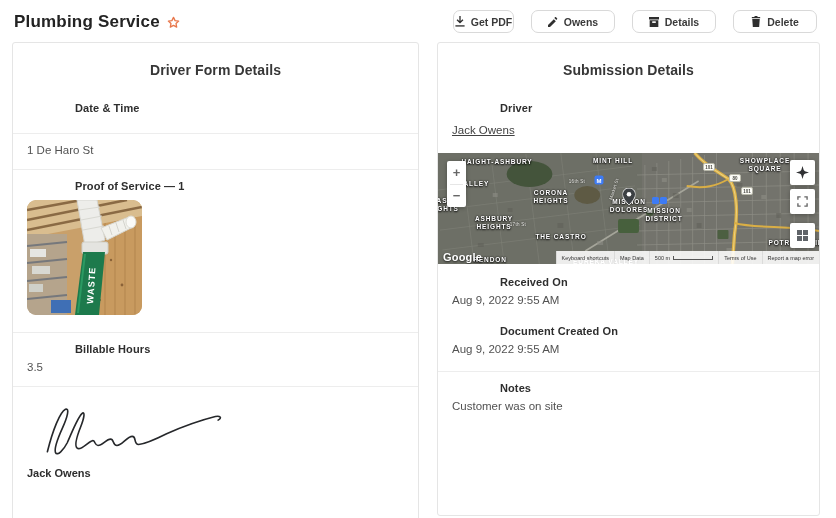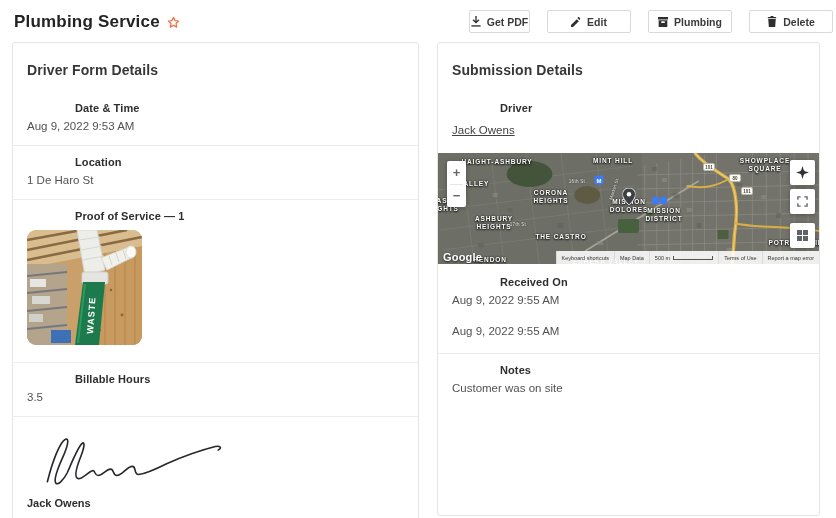--- a/index.html
+++ b/index.html
@@ -1,38 +1,38 @@
 <!DOCTYPE html>
 <html><head>
 <meta charset="utf-8">
 <style>
   * { margin:0; padding:0; box-sizing:border-box; }
   html,body { width:836px; height:518px; overflow:hidden; background:#ffffff;
     font-family:"Liberation Sans", sans-serif; -webkit-font-smoothing:antialiased; }
 
   
-  .topbar { display:flex; justify-content:space-between; align-items:center; padding:9px 3px 8px 14px; height:42px; }
+  .topbar { display:flex; justify-content:space-between; align-items:center; padding:9px 19px 8px 14px; height:42px; }
   .title-wrap { display:flex; align-items:center; gap:7px; }
   .page-title { font-size:17px; font-weight:700; color:#232323; letter-spacing:.2px; }
   .star-ic { display:inline-flex; margin-top:1px; }
   .actions { display:flex; gap:17px; }
-  .btn { height:23px; background:#fff; border:1px solid #d9d9d9; border-radius:2px;
+  .btn { height:23px; background:#fff; border:1px solid #d9d9d9; border-radius:7px;
          font-size:10.5px; font-weight:600; color:#3a3a3a; display:inline-flex;
          align-items:center; justify-content:center; gap:6px; cursor:pointer;
          font-family:"Liberation Sans", sans-serif; }
   .btn.narrow { width:61px; }
   .btn.wide { width:84px; }
   .btn svg { flex:none; }
 
   
   .columns { display:flex; gap:18px; padding:0 16px 0 12px; align-items:flex-start; }
   .card { background:#fff; border:1px solid #e5e5e5; border-radius:3px; overflow:hidden; }
   .card-left { width:407px; height:560px; }
   .card-right { width:383px; height:474px; }
-  .card-title { font-size:14px; font-weight:600; color:#373737; padding:19px 14px 14px; letter-spacing:.1px; }
+  .card-title { font-size:14px; font-weight:600; color:#373737; padding:19px 14px 14px; letter-spacing:.1px;text-align:center; }
   .sec { padding:10px 14px 13px; border-top:1px solid #ededed; }
   .sec.no-divider { border-top:none; }
   .lbl { font-size:11px; font-weight:700; color:#2e2e2e; margin-bottom:6px; letter-spacing:.1px;padding-left:48px; }
   .val { font-size:11.5px; color:#525252; }
   .val-link { font-size:11.5px; color:#424242; text-decoration:underline; cursor:pointer; display:inline-block; }
 
   
   .thumb { width:115px; height:115px; border-radius:9px; overflow:hidden; margin:8px 0 2px 0; background:#f3f3f3; cursor:pointer; }
   .thumb svg { display:block; }
 
@@ -90,51 +90,49 @@
       <svg width="10" height="11" viewBox="0 0 12 13" fill="#2f2f2f">
           <path d="M5.2 0h1.6v6l2.2-2.2 1.1 1.1L6 9 1.9 4.9 3 3.8 5.2 6z"></path>
           <rect x="0.5" y="11" width="11" height="1.6"></rect>
         </svg>
       <span>Get PDF</span>
     </button>
     <button class="btn wide">
       <svg width="10" height="10" viewBox="0 0 12 12" fill="#2f2f2f">
           <path d="M0 9.6V12h2.4l7-7L7 2.6zM11.7 2.3L9.7.3a.9.9 0 0 0-1.3 0L7.6 1.1l2.4 2.4.8-.8a.9.9 0 0 0 0-1.3z"></path>
         </svg>
-      <span>Edit</span>
+      <span>Owens</span>
     </button>
     <button class="btn wide">
       <svg width="10" height="10" viewBox="0 0 12 12" fill="#2f2f2f">
           <path d="M0 0h12v3H0z"></path>
           <path d="M.8 4h10.4v8H.8zM4 5.5v1.4h4V5.5z" fill-rule="evenodd"></path>
           <rect x="4" y="5.5" width="4" height="1.4" fill="#fff"></rect>
         </svg>
-      <span>Plumbing</span>
+      <span>Details</span>
     </button>
     <button class="btn wide">
       <svg width="10" height="11" viewBox="0 0 12 13" fill="#2f2f2f">
           <path d="M1.5 3.5h9L9.8 13H2.2zM4.5 0h3l.5 1H11v1.5H1V1h3z"></path>
         </svg>
       <span>Delete</span>
     </button>
   </div>
 </div>
 
 <div class="columns">
 
   <section class="card card-left">
     <div class="card-title">Driver Form Details</div>
 
     <div class="sec no-divider">
       <div class="lbl">Date &amp; Time</div>
-      <div class="val">Aug 9, 2022 9:53 AM</div>
     </div>
 
     <div class="sec">
-      <div class="lbl">Location</div>
       <div class="val">1 De Haro St</div>
     </div>
 
     <div class="sec" style="padding-bottom:15px;">
       <div class="lbl">Proof of Service — 1</div>
       <div class="thumb">
         <svg width="115" height="115" viewBox="0 0 115 115">
           <rect width="115" height="115" rx="9" fill="#c9a06a"></rect>
 
           <rect x="58" y="16" width="57" height="99" fill="#c89a5f"></rect>
@@ -367,20 +365,21 @@
         </span>
       </div>
     </div>
 
     <div class="sec no-divider" style="padding-top:12px; border-top:none;">
       <div class="lbl">Received On</div>
       <div class="val">Aug 9, 2022 9:55 AM</div>
     </div>
 
     <div class="sec no-divider" style="padding-top:6px; padding-bottom:16px;">
+      <div class="lbl">Document Created On</div>
       <div class="val">Aug 9, 2022 9:55 AM</div>
     </div>
 
     <div class="sec">
       <div class="lbl">Notes</div>
       <div class="val">Customer was on site</div>
     </div>
   </section>
 </div>
 

